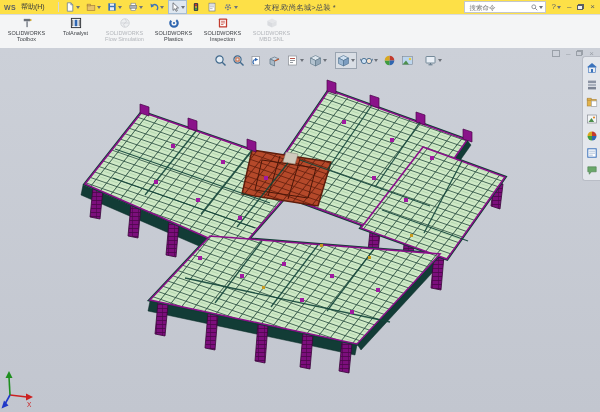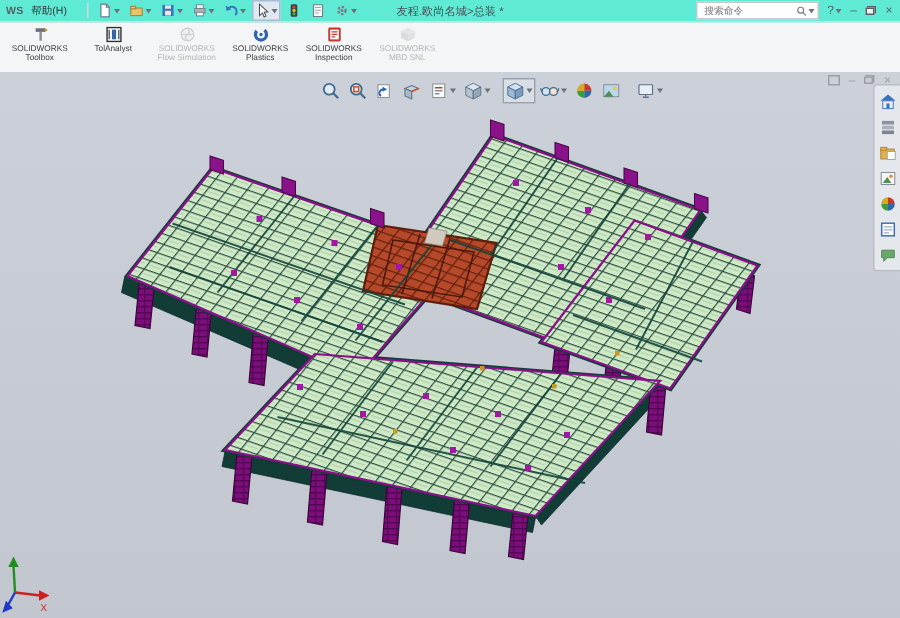--- a/index.html
+++ b/index.html
@@ -1,21 +1,21 @@
 <!DOCTYPE html>
 <html><head>
 <meta charset="utf-8">
 <style>
   html,body{margin:0;padding:0;}
   body{width:600px;height:412px;overflow:hidden;font-family:"Liberation Sans",sans-serif;-webkit-font-smoothing:antialiased;}
   .app{position:relative;width:600px;height:412px;background:#f0f1f4;}
 
   
   .titlebar{position:relative;height:14px;display:flex;align-items:center;padding:0 4px;gap:2px;
-    background:#5eead4;border-bottom:1px solid #d9dbdf;font-size:7px;color:#3a3d42;}
+    background:#fde047;border-bottom:1px solid #d9dbdf;font-size:7px;color:#3a3d42;}
   .logo-frag{font-weight:bold;color:#5a5e66;font-size:7px;letter-spacing:.3px;}
   .menu-item{padding:0 3px;color:#33363b;}
   .pin{display:flex;align-items:center;padding:0 2px;}
   .sep{width:1px;height:10px;background:#d4d6da;margin:0 2px;}
   .qa{display:flex;align-items:center;height:12px;padding:0 1px;border:1px solid transparent;}
   .qa svg{width:10px;height:10px;display:block;}
   .qa.pressed{background:#dfe7f0;border:1px solid #a6bcd2;}
   .dd{width:0;height:0;border-left:2.5px solid transparent;border-right:2.5px solid transparent;border-top:3px solid #6d727a;margin-left:1px;}
   .window-title{position:absolute;left:180px;right:180px;top:3px;text-align:center;font-size:7.5px;color:#4a4d52;white-space:nowrap;pointer-events:none;}
   .tb-right{margin-left:auto;display:flex;align-items:center;gap:4px;}

